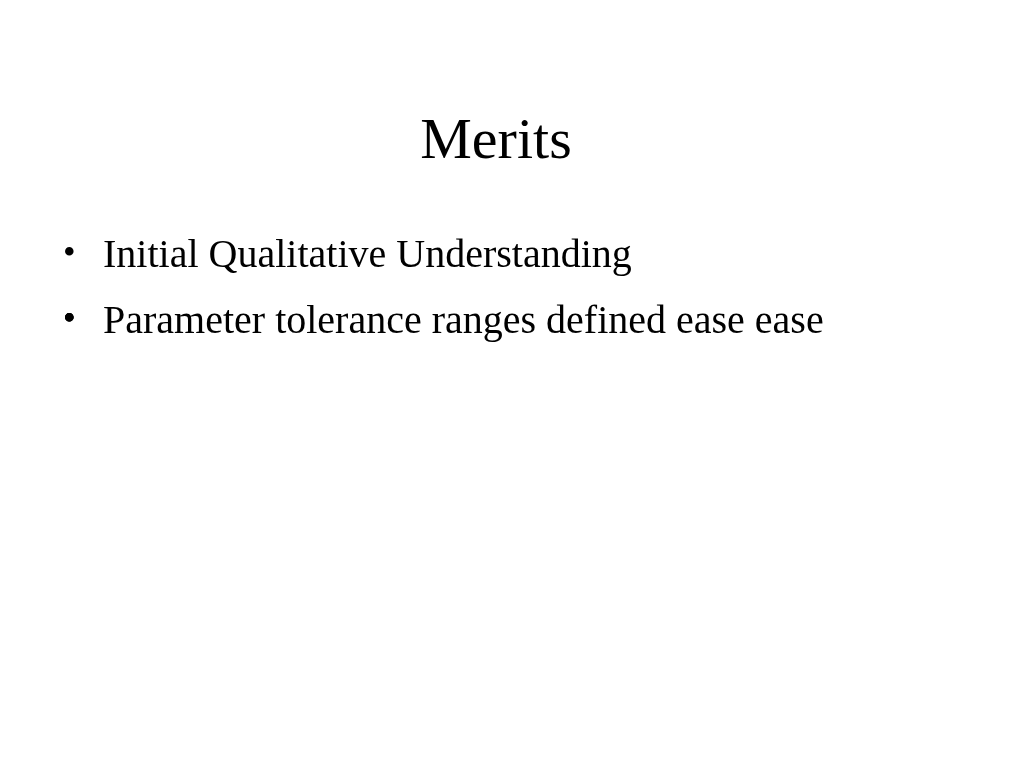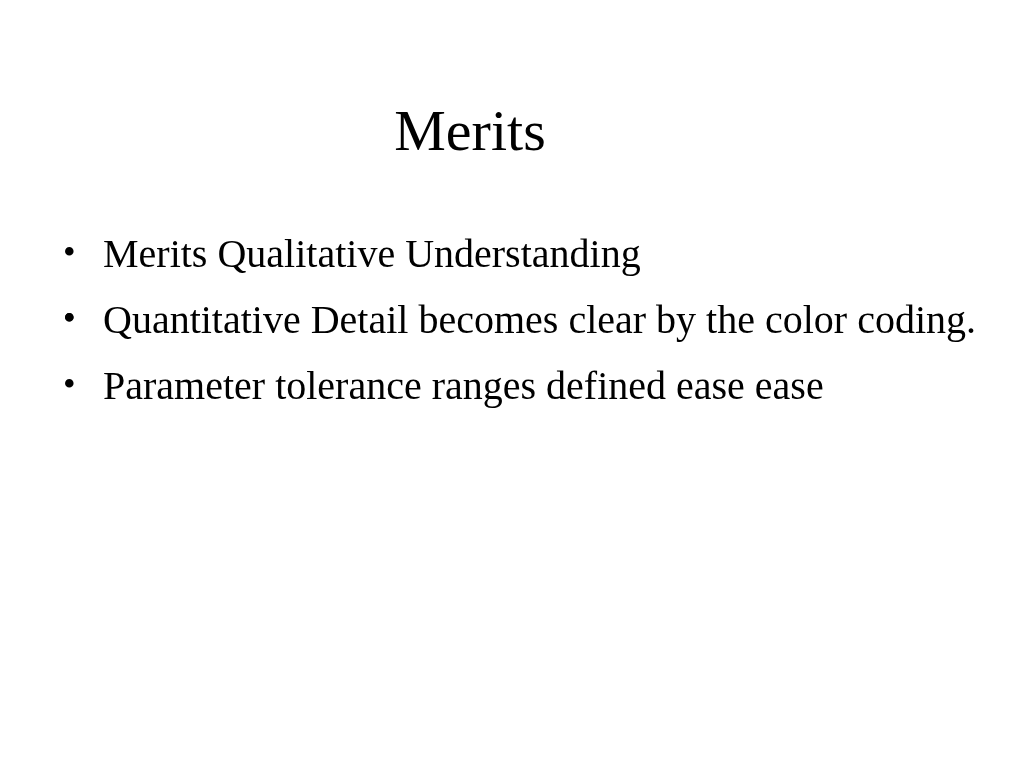--- a/index.html
+++ b/index.html
@@ -11,28 +11,29 @@
     position: relative;
     width: 1024px;
     height: 768px;
     background: #ffffff;
     overflow: hidden;
     font-family: "Liberation Serif", "DejaVu Serif", serif;
     color: #000000;
   }
   .slide-title {
     position: absolute;
-    top: 96px;
+    top: 104px;
     left: 0;
     width: 940px;
     text-align: center;
     font-size: 58px;
     line-height: 1.2;
     font-weight: 400;
     color: #000000;
+    padding-left: 26px;
   }
   .bullet-list {
     position: absolute;
     top: 230px;
     left: 63px;
     width: 920px;
     margin: 0;
     padding: 0;
     list-style: none;
     font-size: 40px;
@@ -54,28 +55,27 @@
 </head>
 <body>
 
 <div class="slide">
 
   <div class="slide-title">Merits</div>
 
   <ul class="bullet-list">
     <li>
       <span class="dot">•</span>
-      <span>Merits Qualitative Understanding</span>
+      <span>Initial Qualitative Understanding</span>
     </li>
     <li>
       <span class="dot">•</span>
     </li>
     <li>
       <span class="dot">•</span>
-      <span>Quantitative Detail becomes clear by the color coding.</span>
     </li>
     <li>
       <span class="dot">•</span>
       <span>Parameter tolerance ranges defined ease ease</span>
     </li>
   </ul>
 
 </div>
 
 </body></html>

